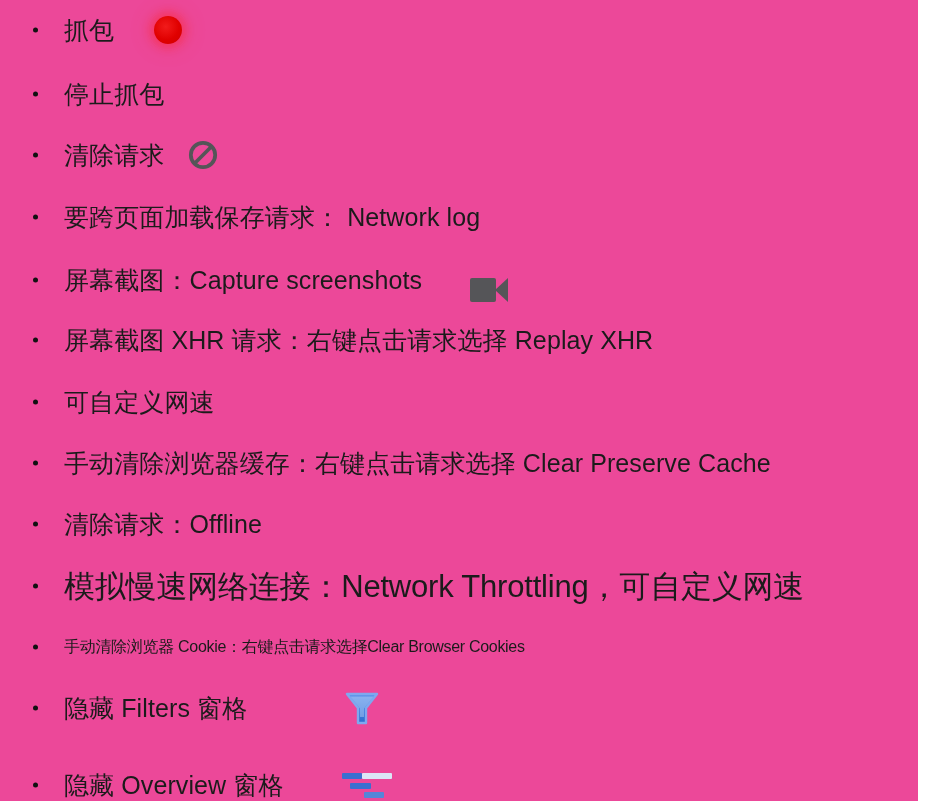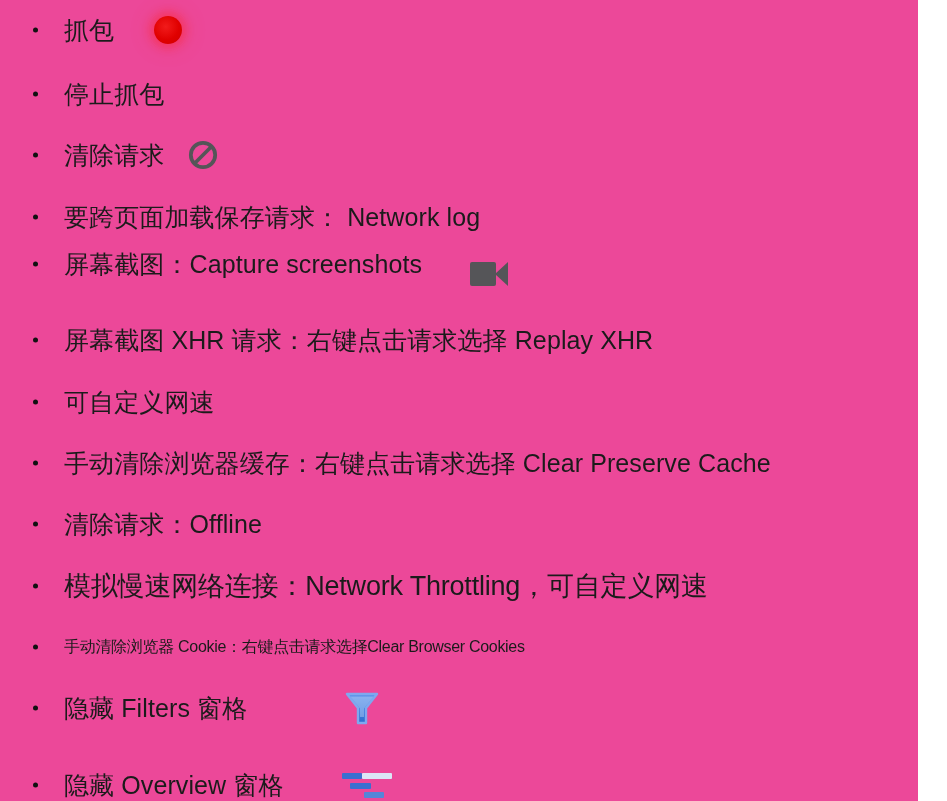--- a/index.html
+++ b/index.html
@@ -57,21 +57,21 @@
     left: 64px;
     top: 50%;
     transform: translateY(-50%);
     font-size: 25px;
     line-height: 1;
     letter-spacing: 0.1px;
     color: #1b1b1b;
     font-weight: 400;
   }
   .bullet-text.big {
-    font-size: 27px;
+    font-size: 31px;
     letter-spacing: -0.2px;
   }
   .bullet-text.tight {
     font-size: 16px;
     letter-spacing: -0.3px;
   }
 
   
   .icon-slot {
     position: absolute;
@@ -167,21 +167,21 @@
           <line x1="7.2" y1="24.8" x2="24.8" y2="7.2" stroke="#555558" stroke-width="4" stroke-linecap="butt"></line>
         </svg>
       </span>
     </li>
 
     <li class="bullet-row" style="top:195px; height:44px;">
       <span class="bullet-dot"></span>
       <span class="bullet-text">要跨页面加载保存请求：  Network log</span>
     </li>
 
-    <li class="bullet-row" style="top:242px; height:44px;text-align:right;">
+    <li class="bullet-row" style="top:258px; height:44px;text-align:right;">
       <span class="bullet-dot"></span>
       <span class="bullet-text">屏幕截图：Capture screenshots</span>
       <span class="icon-slot ic-camera" style="left:470px;">
         <span class="body"></span>
         <span class="lens"></span>
       </span>
     </li>
 
     <li class="bullet-row" style="top:318px; height:44px;">
       <span class="bullet-dot"></span>

